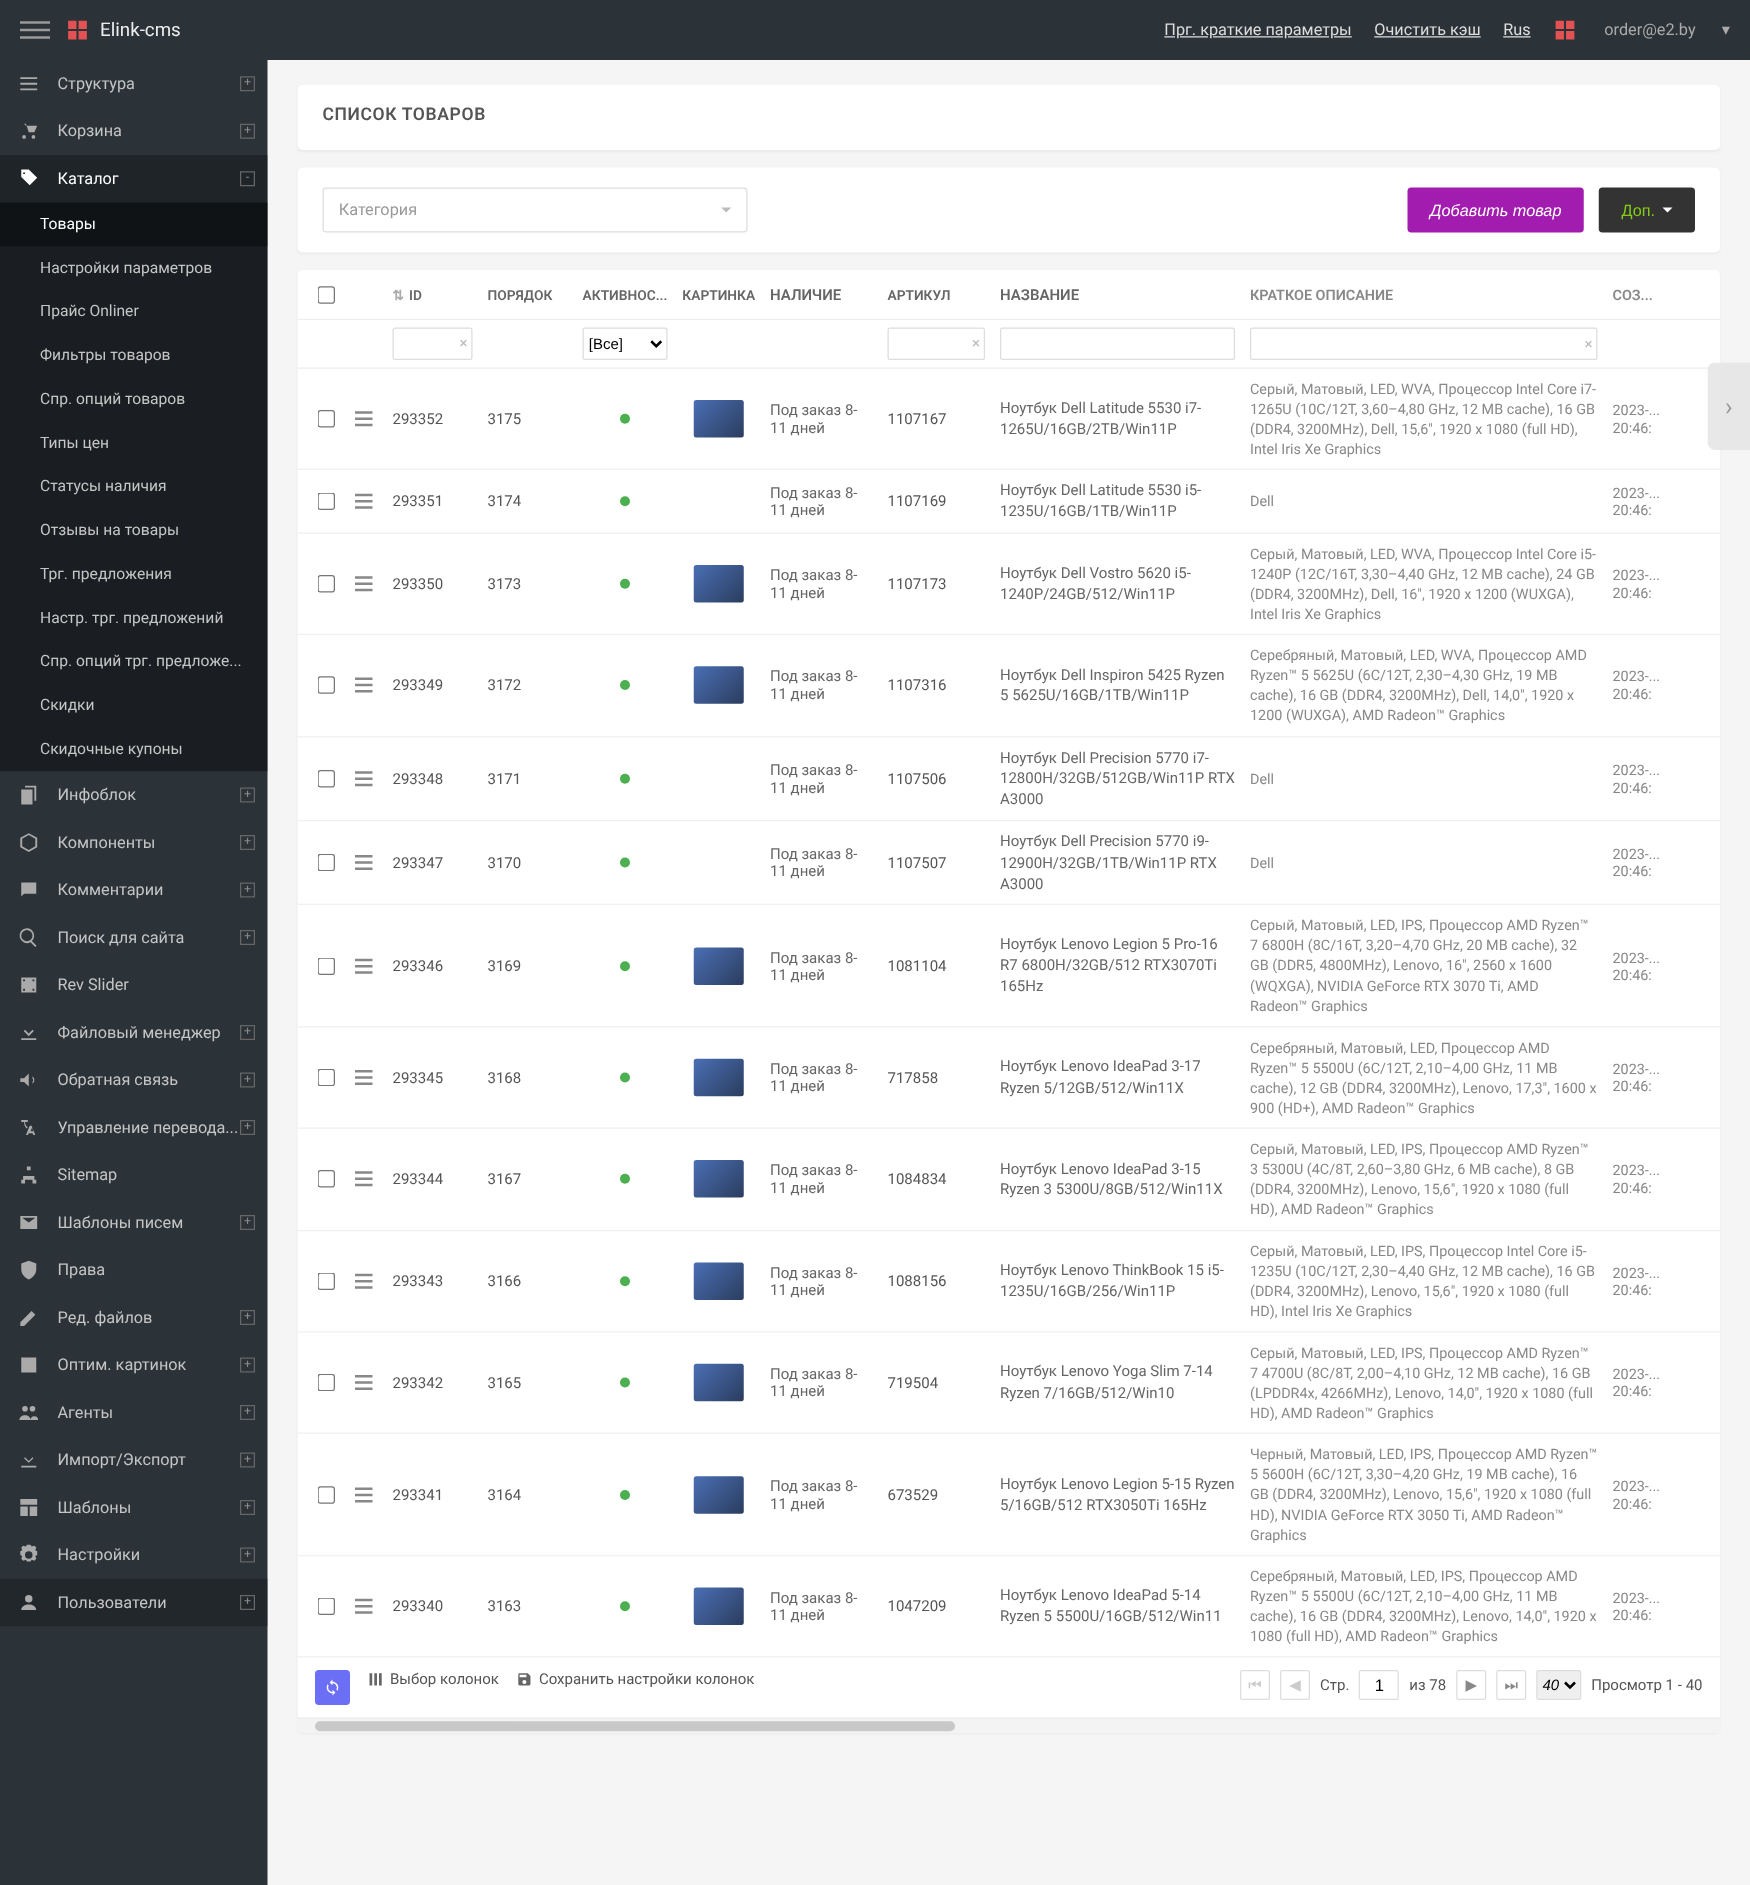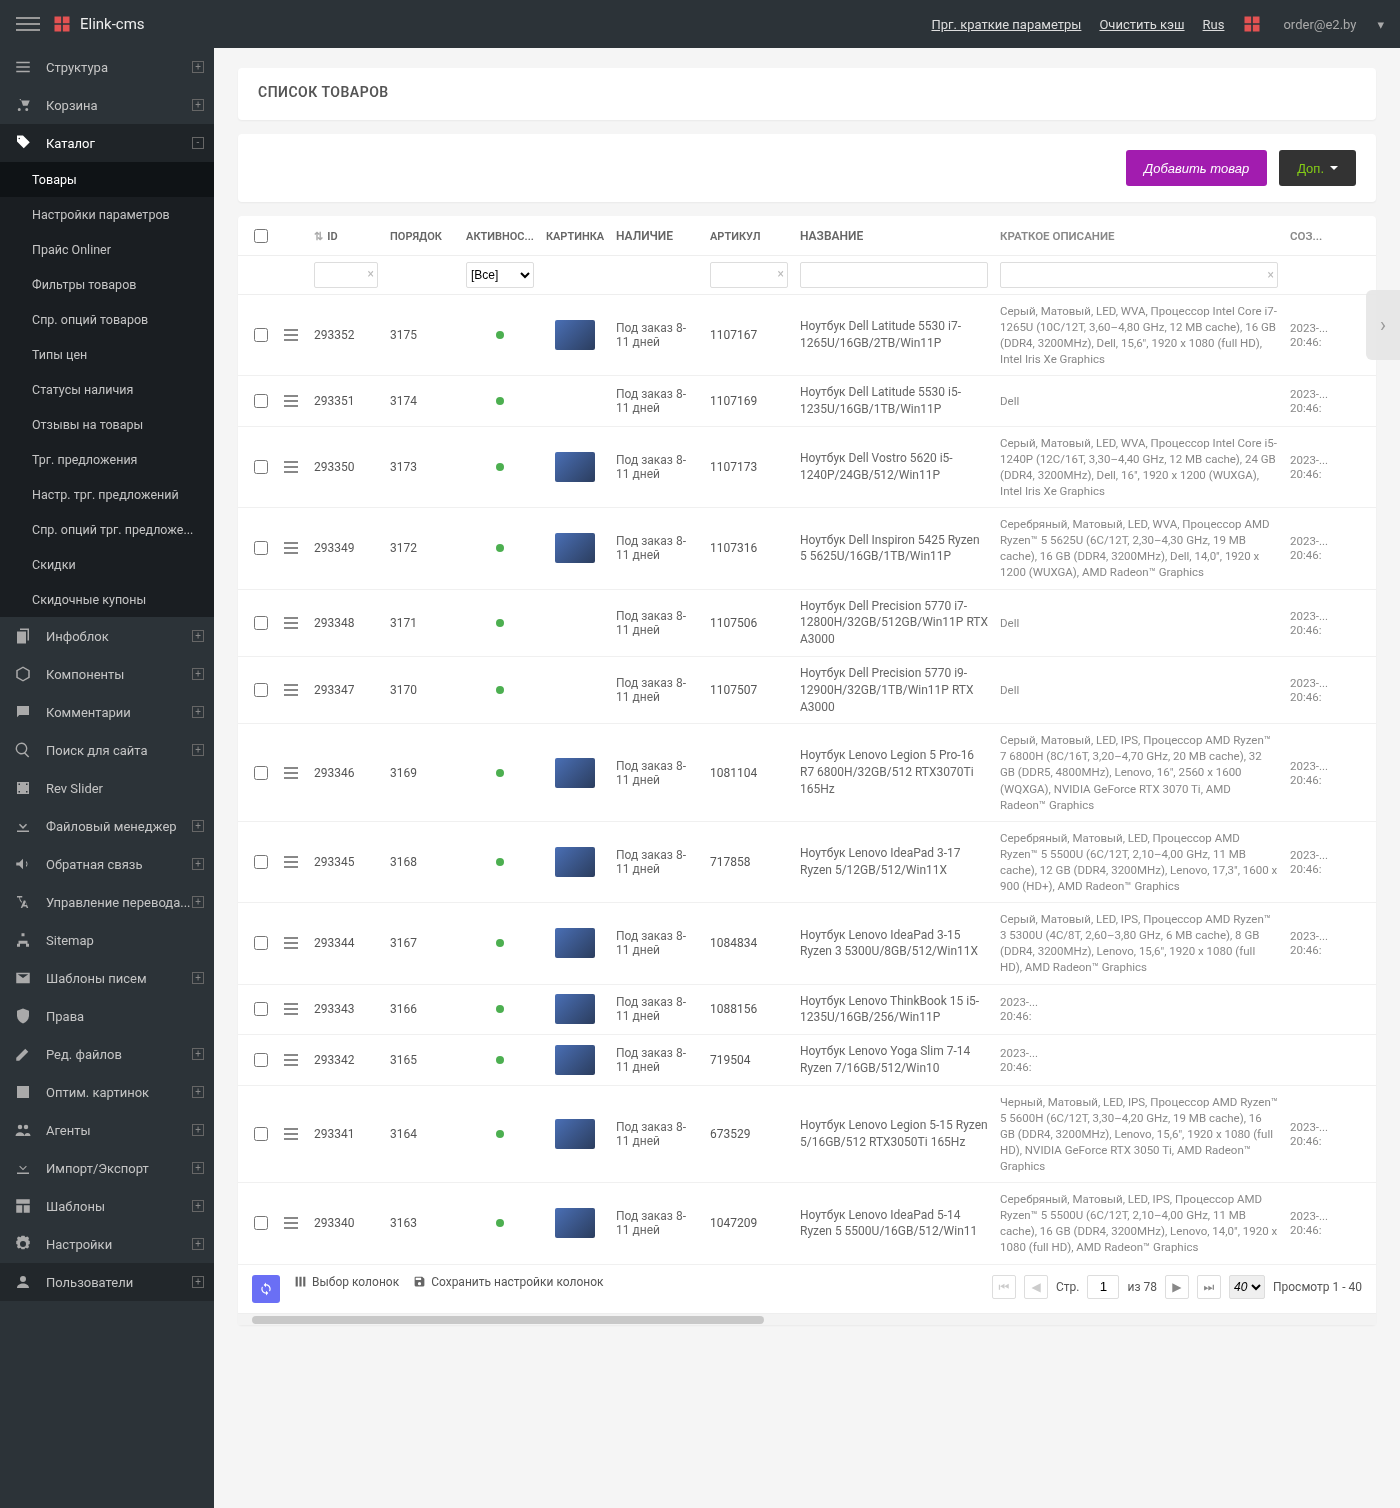--- a/index.html
+++ b/index.html
@@ -298,20 +298,23 @@
       </div>
     </div>
 
   <div class="main">
     <div class="panel">
       <div class="page-title">СПИСОК ТОВАРОВ</div>
     </div>
 
     <div class="panel">
       <div class="toolbar-row">
+        <div class="cat-select">
+            <span>Категория</span>
+          </div>
         <div class="spacer"></div>
         <button class="btn btn-primary">Добавить товар</button>
         <button class="btn btn-dark">
             <span>Доп.</span>
           </button>
       </div>
     </div>
 
     <div class="panel table-panel">
       <div class="thead">
@@ -598,20 +601,21 @@
     <div class="col c-ord">3166</div>
     <div class="col c-act">
               <div class="dot-green"></div>
             </div>
     <div class="col c-img">
               <div class="thumb"></div>
             </div>
     <div class="col c-stock">Под заказ 8-11 дней</div>
     <div class="col c-art">1088156</div>
     <div class="col c-name">Ноутбук Lenovo ThinkBook 15 i5-1235U/16GB/256/Win11P</div>
+    <div class="col c-desc">Серый, Матовый, LED, IPS, Процессор Intel Core i5-1235U (10C/12T, 2,30–4,40 GHz, 12 MB cache), 16 GB (DDR4, 3200MHz), Lenovo, 15,6", 1920 x 1080 (full HD), Intel Iris Xe Graphics</div>
     <div class="col c-date">2023-... 20:46:</div>
   </div>
           <div class="trow">
     <div class="col c-chk">
               <input type="checkbox" style="">
             </div>
     <div class="col c-drag">
               <div class="drag-icon">
                 <span></span>
                 <span></span>
@@ -622,20 +626,21 @@
     <div class="col c-ord">3165</div>
     <div class="col c-act">
               <div class="dot-green"></div>
             </div>
     <div class="col c-img">
               <div class="thumb"></div>
             </div>
     <div class="col c-stock">Под заказ 8-11 дней</div>
     <div class="col c-art">719504</div>
     <div class="col c-name">Ноутбук Lenovo Yoga Slim 7-14 Ryzen 7/16GB/512/Win10</div>
+    <div class="col c-desc">Серый, Матовый, LED, IPS, Процессор AMD Ryzen™ 7 4700U (8C/8T, 2,00–4,10 GHz, 12 MB cache), 16 GB (LPDDR4x, 4266MHz), Lenovo, 14,0", 1920 x 1080 (full HD), AMD Radeon™ Graphics</div>
     <div class="col c-date">2023-... 20:46:</div>
   </div>
           <div class="trow">
     <div class="col c-chk">
               <input type="checkbox" style="">
             </div>
     <div class="col c-drag">
               <div class="drag-icon">
                 <span></span>
                 <span></span>

